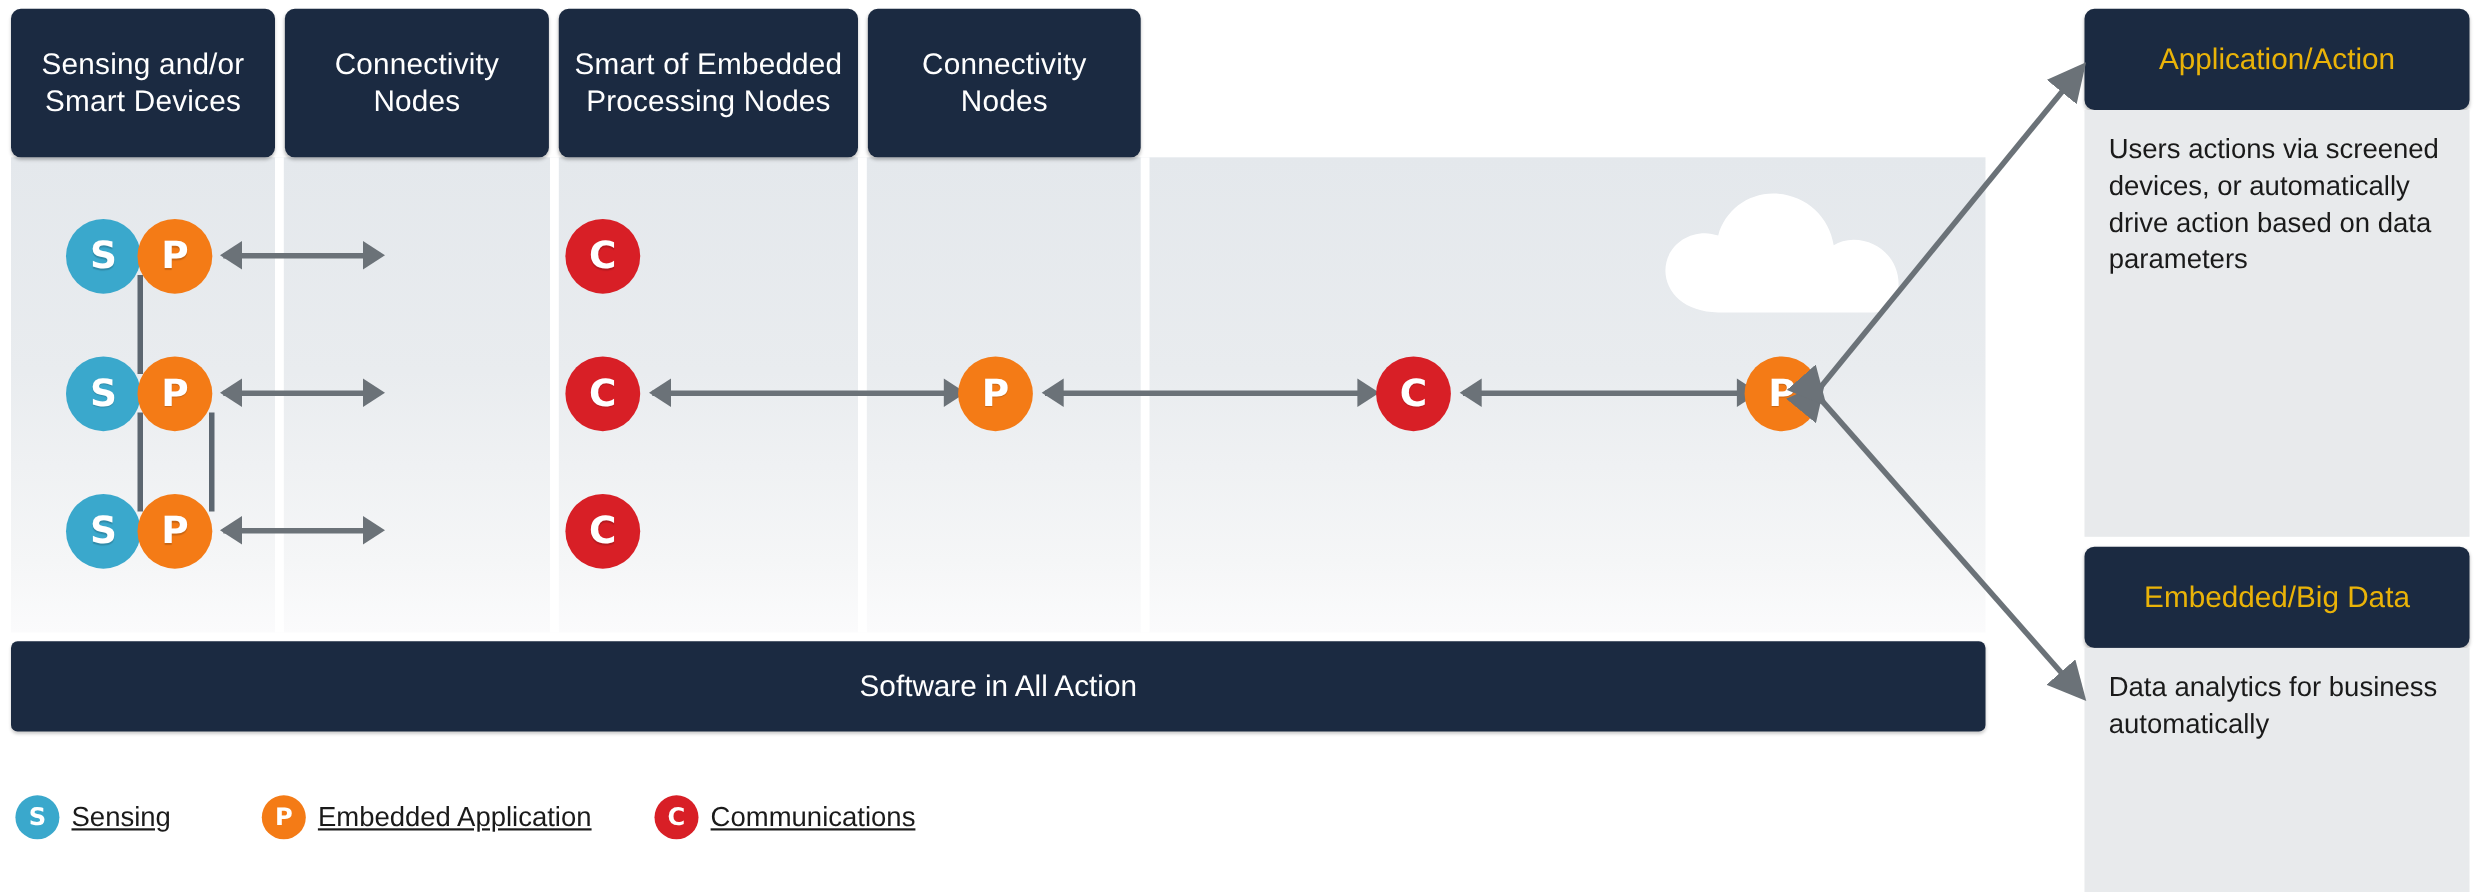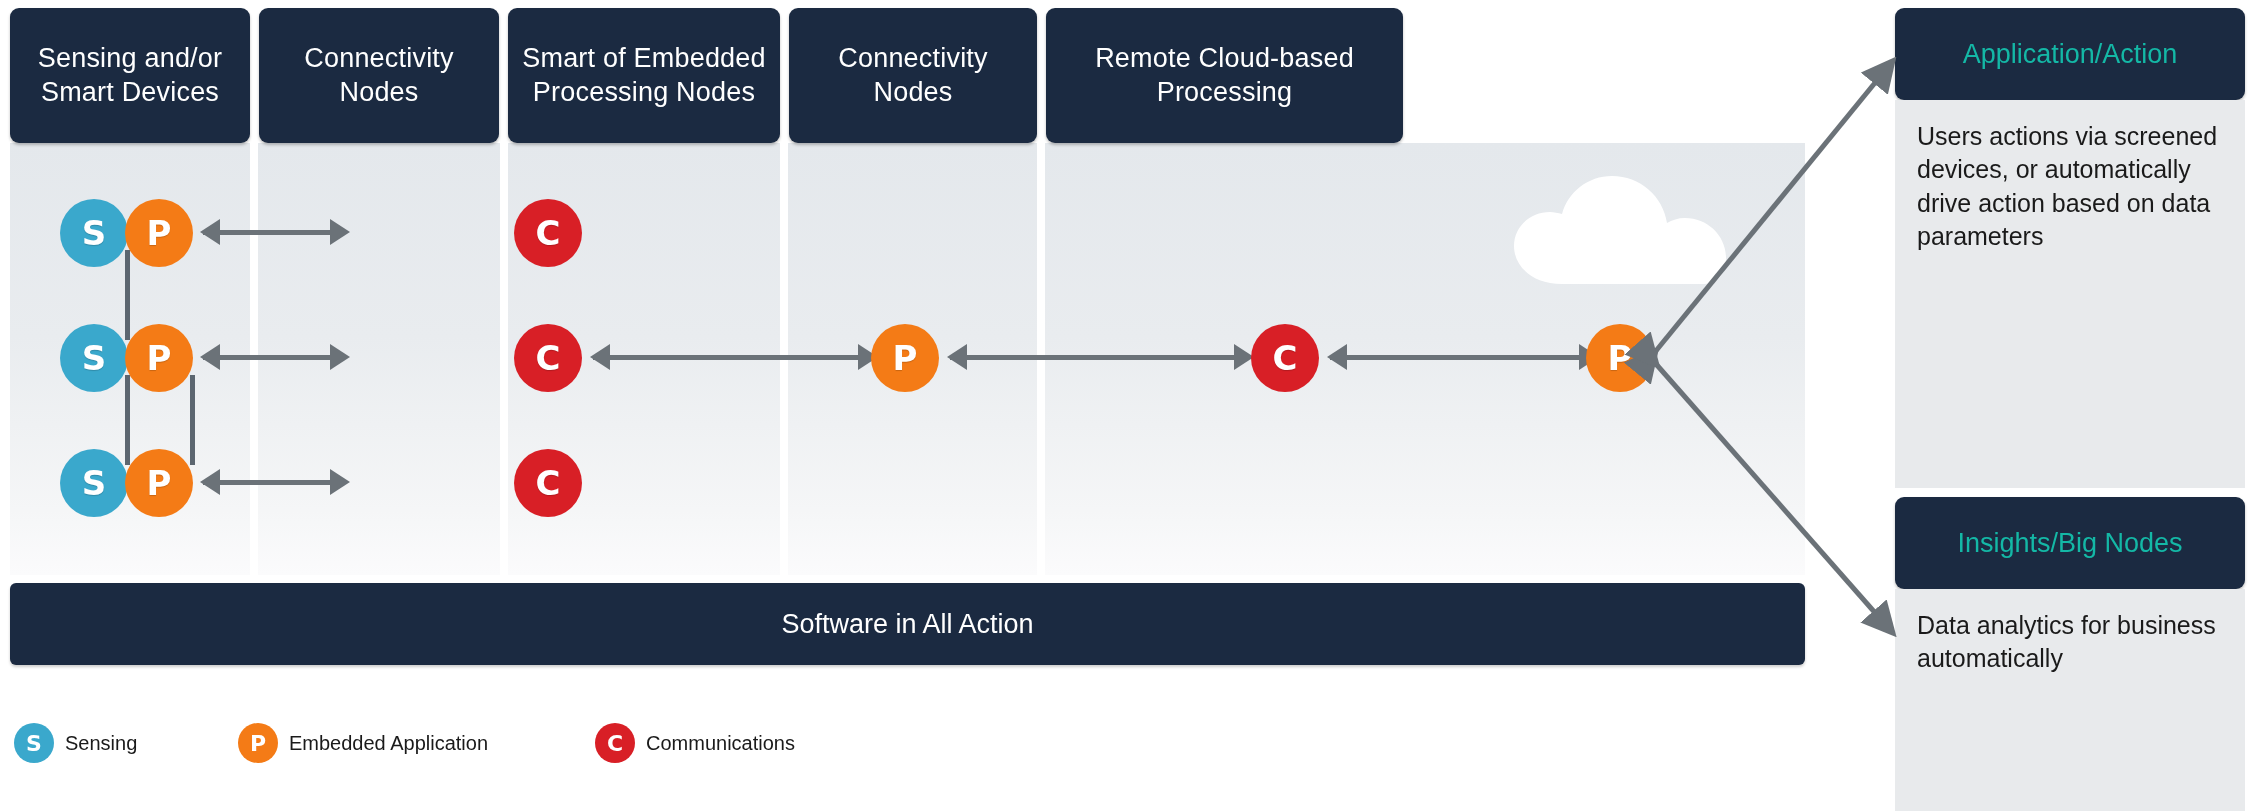--- a/index.html
+++ b/index.html
@@ -77,26 +77,26 @@
 
   
   #legend{position:absolute;left:0;top:720px;width:1000px;height:70px;}
   .legend-item{position:absolute;display:flex;align-items:center;height:46px;}
   .legend-badge{
     width:40px;height:40px;border-radius:50%;
     display:flex;align-items:center;justify-content:center;
     color:#fff;font-weight:bold;font-size:22px;
     font-family:"DejaVu Sans", sans-serif;margin-right:11px;flex:none;
   }
-  .legend-label{font-size:20px;color:#1a1a1a;white-space:nowrap;}
+  .legend-label{font-size:25px;color:#1a1a1a;white-space:nowrap;text-decoration:underline;}
 
   
   .panel{position:absolute;left:1895px;width:350px;}
   .panel-head{
-    background:#1b2a41;border-radius:9px;color:#14b8a6;
+    background:#1b2a41;border-radius:9px;color:#eab308;
     font-size:27px;text-align:right;
     display:flex;align-items:center;justify-content:center;
     box-shadow:0 2px 3px rgba(0,0,0,.25);
     box-sizing:border-box;padding:0 8px;
   }
   .panel-body{
     background:#e8eaec;
     color:#1a1a1a;font-size:25px;line-height:1.33;
     box-sizing:border-box;padding:20px 22px 16px 22px;
   }
@@ -114,21 +114,20 @@
     <div id="body-band"></div>
     <div class="col-sep" style="left:250px;"></div>
     <div class="col-sep" style="left:500px;"></div>
     <div class="col-sep" style="left:780px;"></div>
     <div class="col-sep" style="left:1037px;"></div>
 
     <div class="col-header" style="left:10px;top:8px;width:240px;height:135px;">Sensing and/or Smart Devices</div>
     <div class="col-header" style="left:259px;top:8px;width:240px;height:135px;">Connectivity Nodes</div>
     <div class="col-header" style="left:508px;top:8px;width:272px;height:135px;">Smart of Embedded Processing Nodes</div>
     <div class="col-header" style="left:789px;top:8px;width:248px;height:135px;">Connectivity Nodes</div>
-    <div class="col-header" style="left:1046px;top:8px;width:357px;height:135px;">Remote Cloud-based Processing</div>
 
     <svg id="cloud" style="left:1510px;top:170px;" width="240" height="120" viewBox="0 0 240 120">
       <path d="M52 114 C22 114 4 96 4 76 C4 57 20 42 40 42 C44 42 48 43 52 44
                C58 22 78 6 102 6 C130 6 153 26 157 53 C162 50 168 48 175 48
                C198 48 216 66 216 88 C216 103 208 114 194 114 Z" fill="#ffffff"></path>
     </svg>
 
     <div class="vlink" style="left:125px;top:250px;height:90px;"></div>
     <div class="node sensing" style="left:60px;top:199px;width:68px;height:68px;font-size:34px;">S</div>
     <div class="node processing" style="left:125px;top:199px;width:68px;height:68px;font-size:34px;">P</div>
@@ -190,21 +189,21 @@
       </div>
     </div>
   </div>
 
   <div class="panel" style="top:8px;">
     <div class="panel-head" style="height:92px;">Application/Action</div>
     <div class="panel-body" style="height:388px;">Users actions via screened devices, or automatically drive action based on data parameters</div>
   </div>
 
   <div class="panel" style="top:497px;">
-    <div class="panel-head" style="height:92px;">Insights/Big Nodes</div>
+    <div class="panel-head" style="height:92px;">Embedded/Big Data</div>
     <div class="panel-body" style="height:222px;">Data analytics for business automatically</div>
   </div>
 
   <svg id="diagonals">
     <defs>
       <marker id="ah" markerWidth="7" markerHeight="7" refX="5.6" refY="3.5" orient="auto" markerUnits="strokeWidth">
         <path d="M0,0 L7,3.5 L0,7 z" fill="#6b7278"></path>
       </marker>
     </defs>
 

